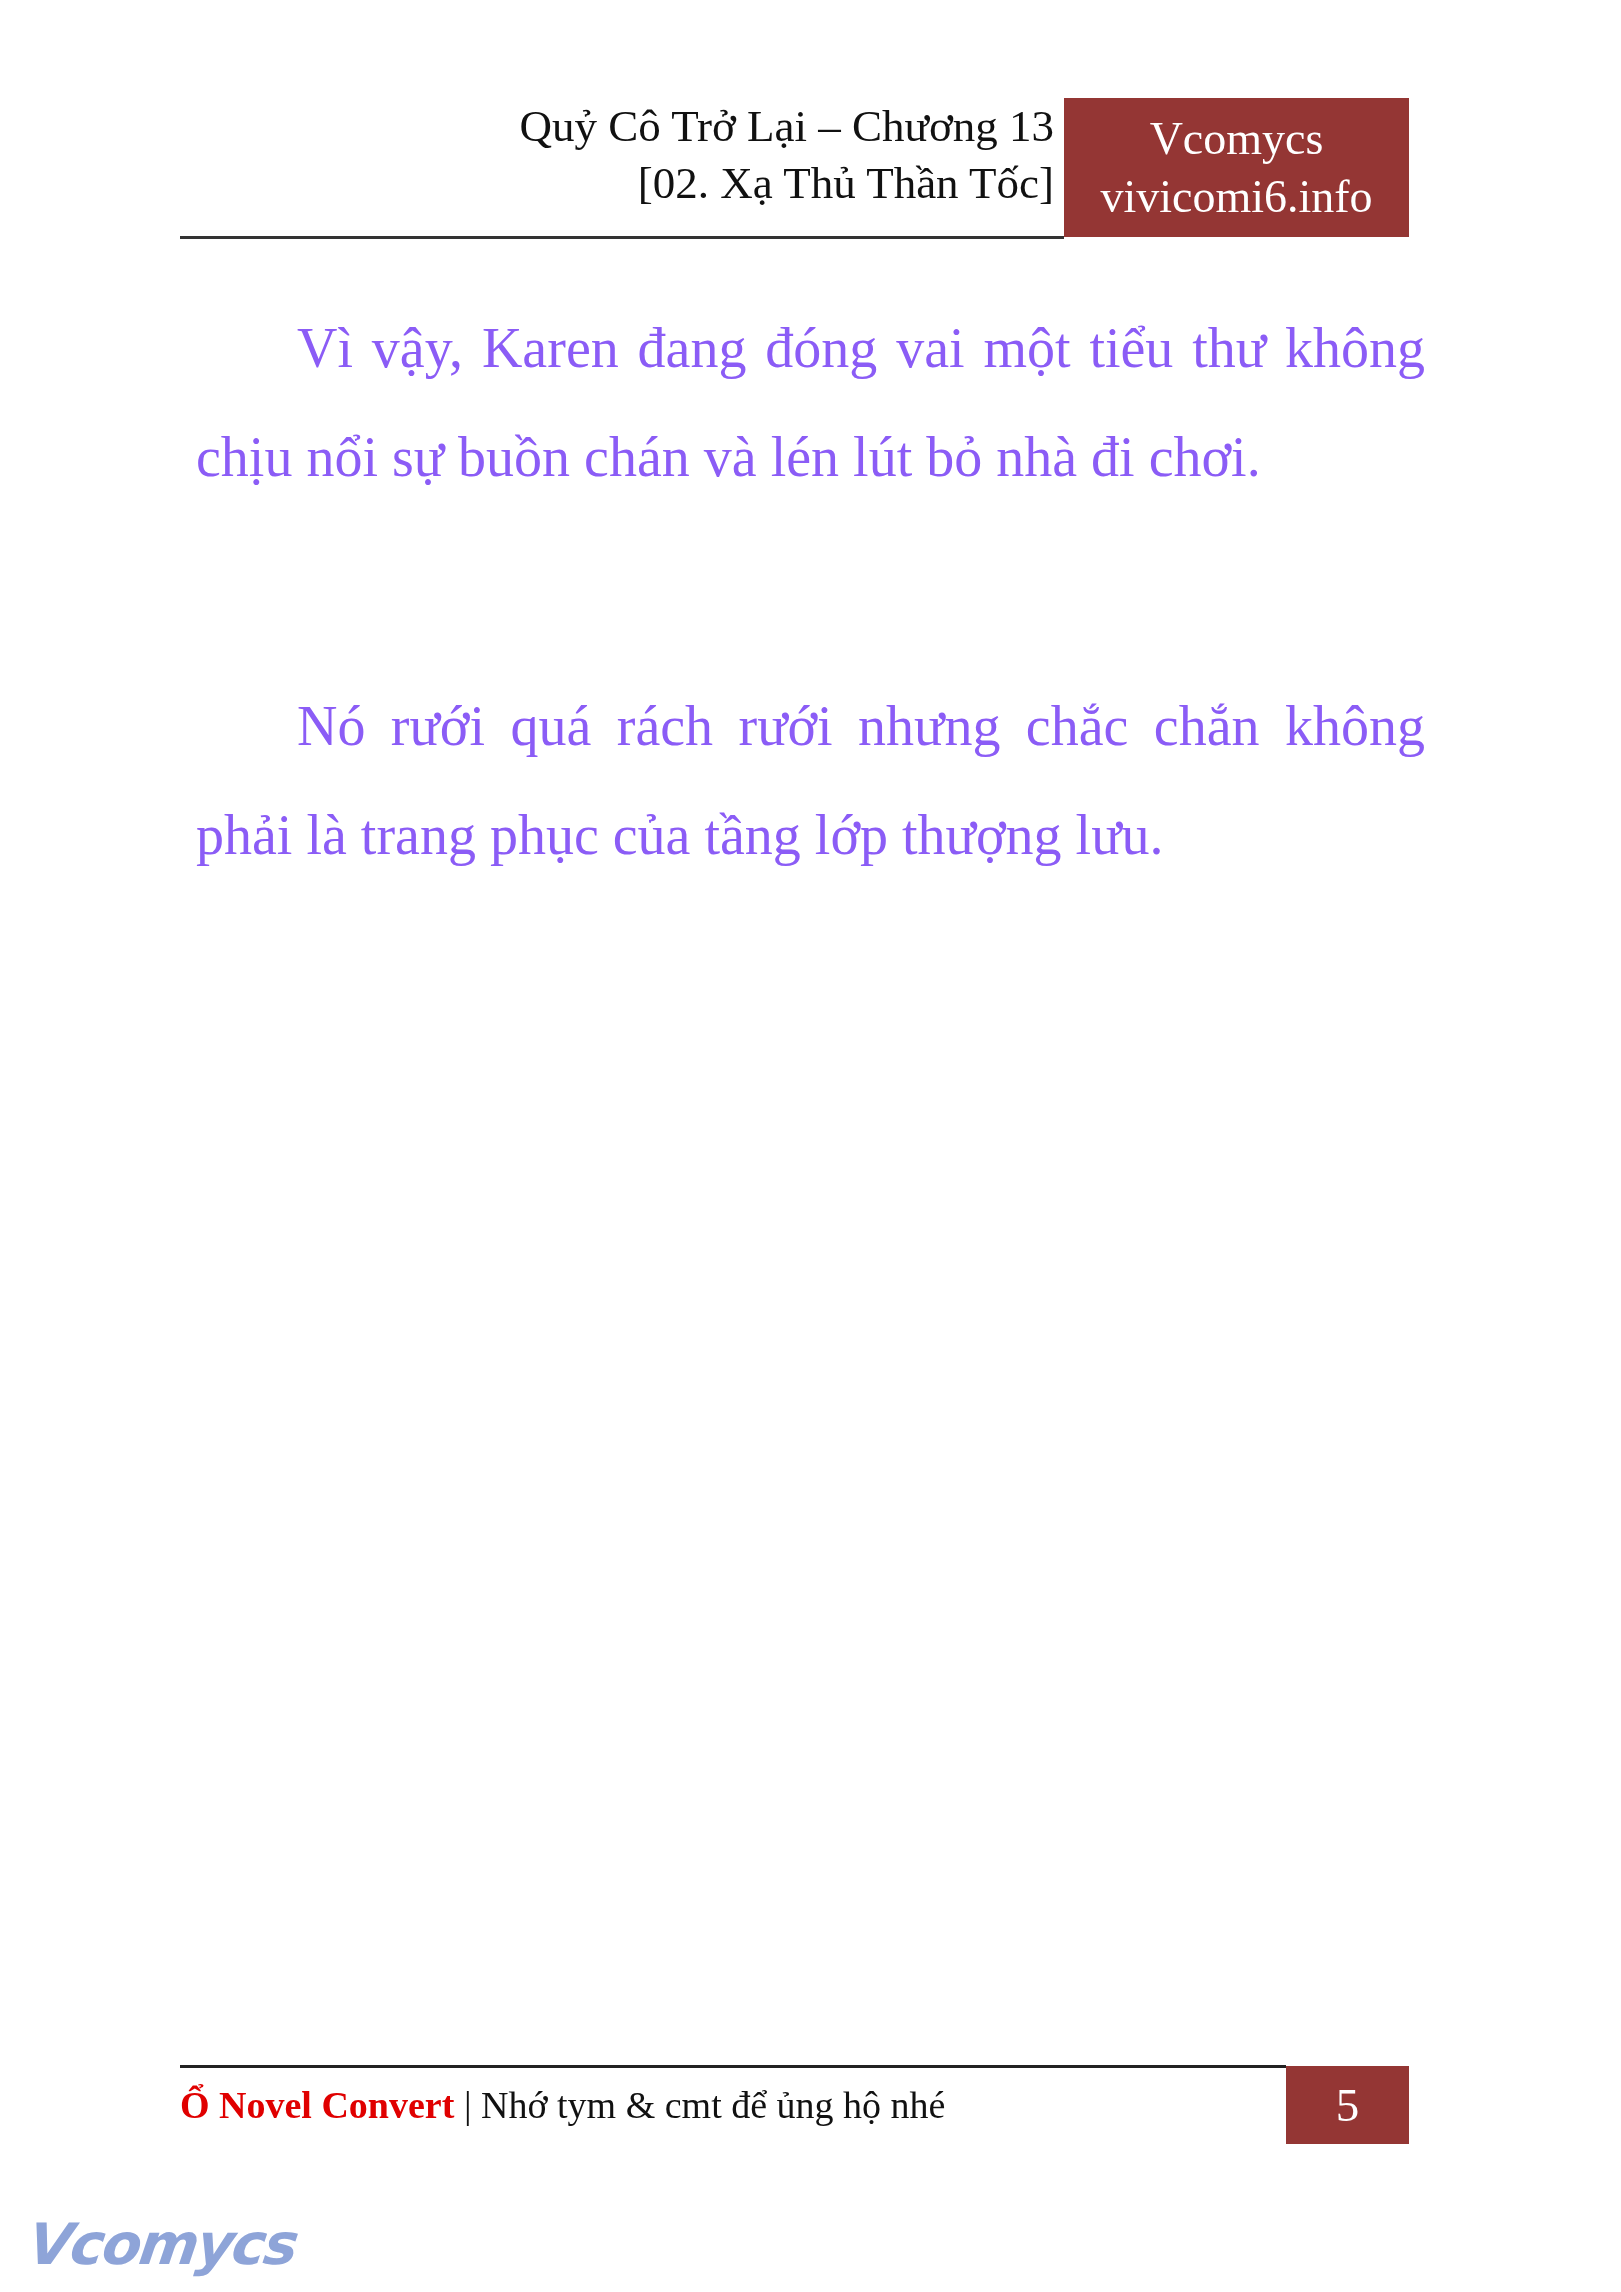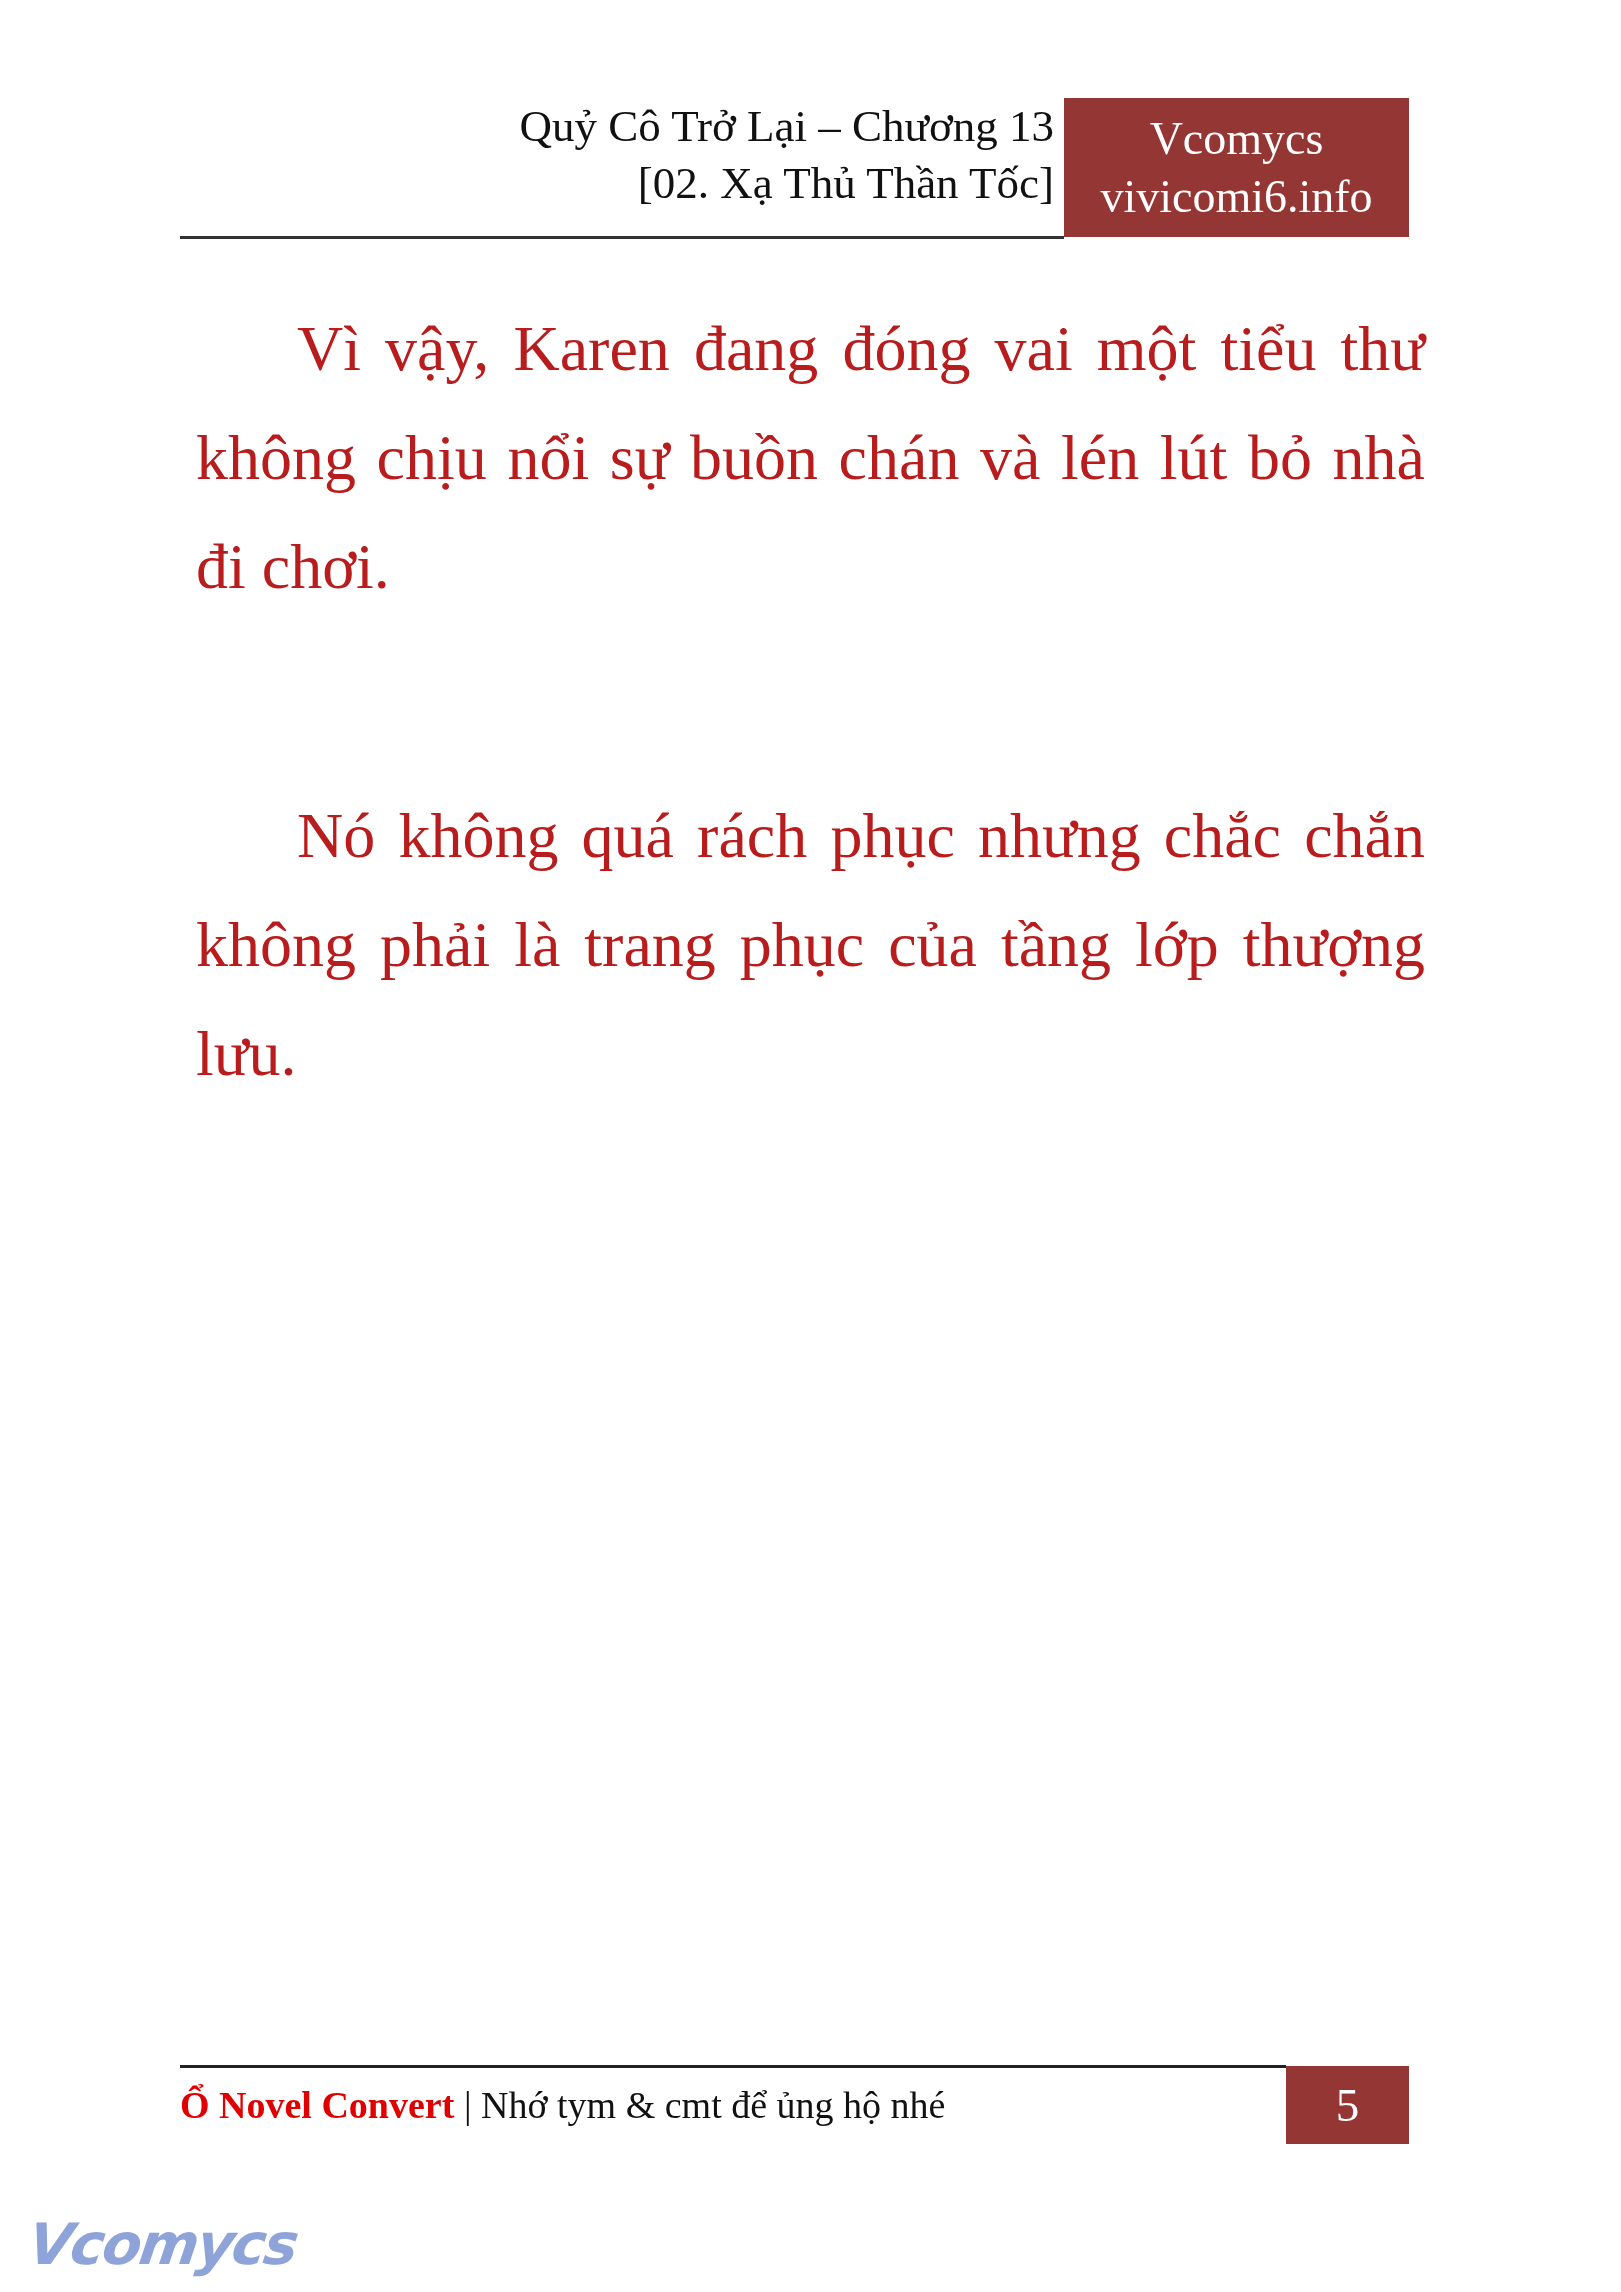--- a/index.html
+++ b/index.html
@@ -57,26 +57,26 @@
     }
     .brand-box .line { display: block; white-space: nowrap; }
 
     .content {
       position: absolute;
       left: 196px;
       top: 294px;
       width: 1229px;
     }
     .para {
-      font-size: 64px;
+      font-size: 56px;
       line-height: 109px;
       text-align: justify;
       text-indent: 101px;
       margin: 0 0 160px 0;
-      color: #b91c1c;
+      color: #8b5cf6;
     }
 
     .footer-rule {
       position: absolute;
       left: 180px;
       top: 2065px;
       width: 1106px;
       height: 2.9px;
       background: #222222;
     }
@@ -138,21 +138,21 @@
   </div>
   <div class="brand-box">
     <span class="line">Vcomycs</span>
     <span class="line">vivicomi6.info</span>
   </div>
 </div>
 <div class="header-rule"></div>
 
 <div class="content">
   <p class="para">Vì vậy, Karen đang đóng vai một tiểu thư không chịu nổi sự buồn chán và lén lút bỏ nhà đi chơi.</p>
-  <p class="para">Nó không quá rách phục nhưng chắc chắn không phải là trang phục của tầng lớp thượng lưu.</p>
+  <p class="para">Nó rưới quá rách rưới nhưng chắc chắn không phải là trang phục của tầng lớp thượng lưu.</p>
 </div>
 
 <div class="footer-rule"></div>
 <div class="footer-text">
   <span class="footer-brand">Ổ Novel Convert</span><span class="footer-sep"> | </span><span class="footer-msg">Nhớ tym &amp; cmt để ủng hộ nhé</span>
 </div>
 <div class="page-box">
   <span>5</span>
 </div>
 

